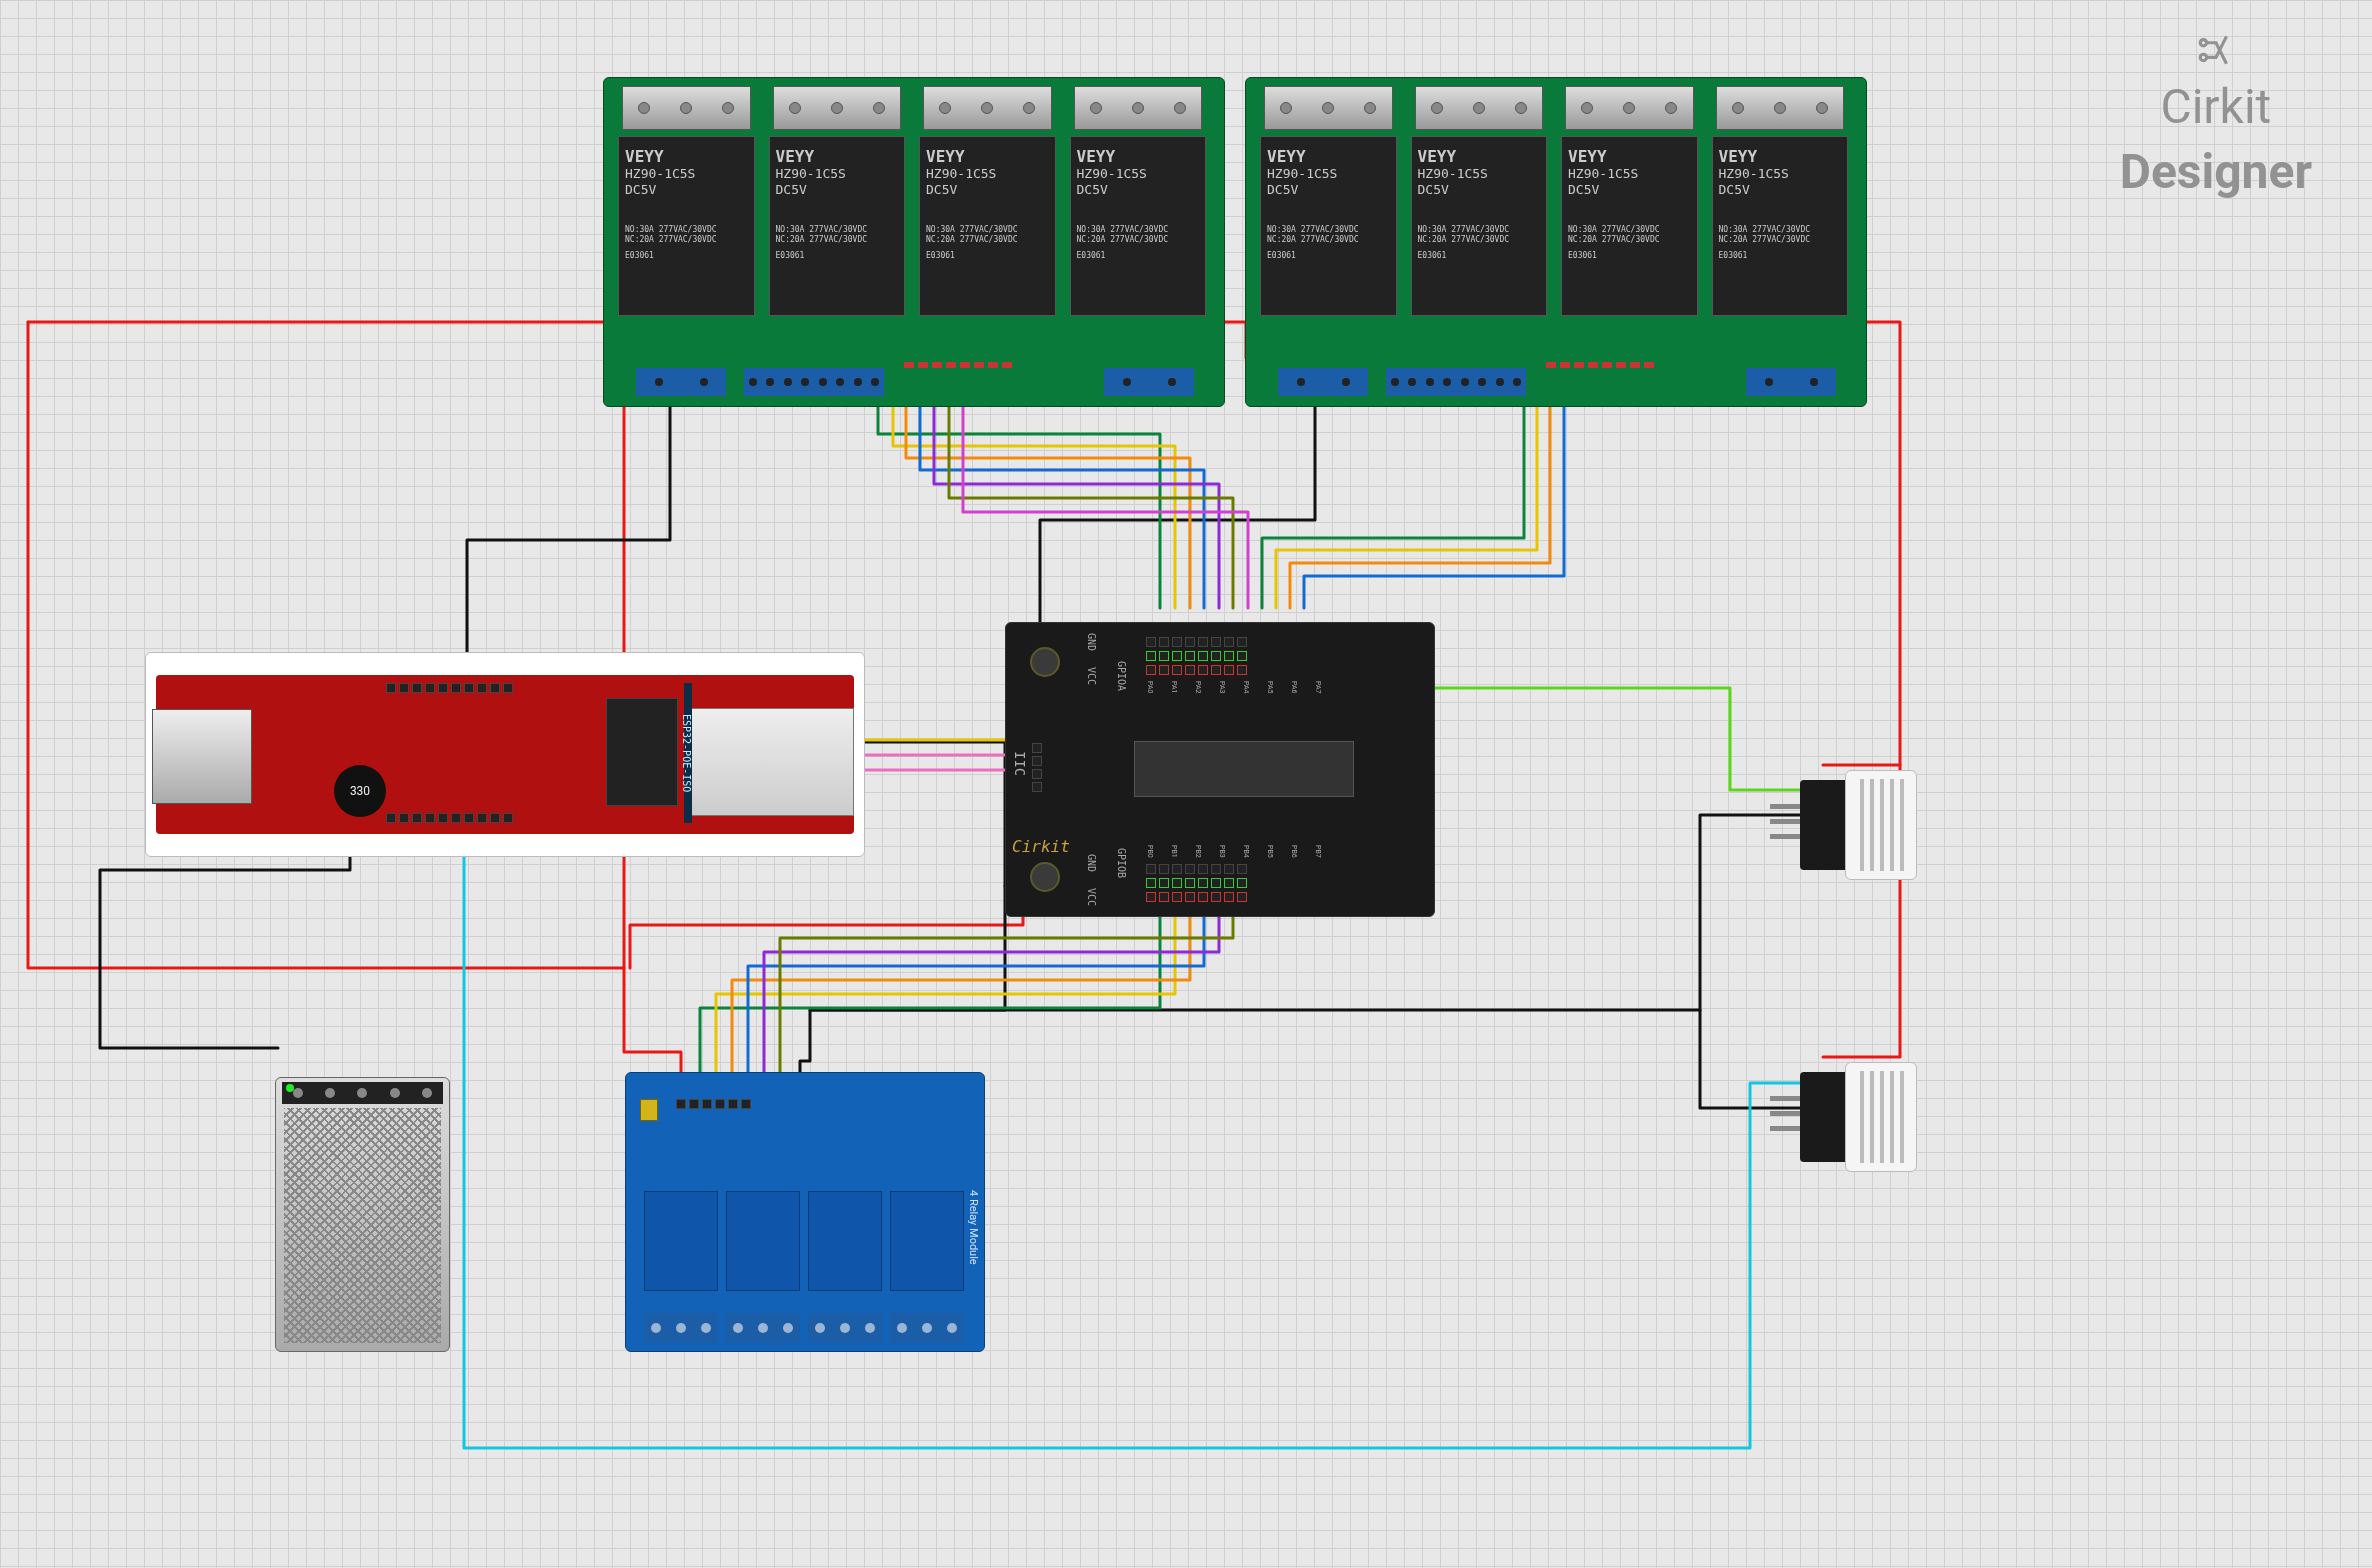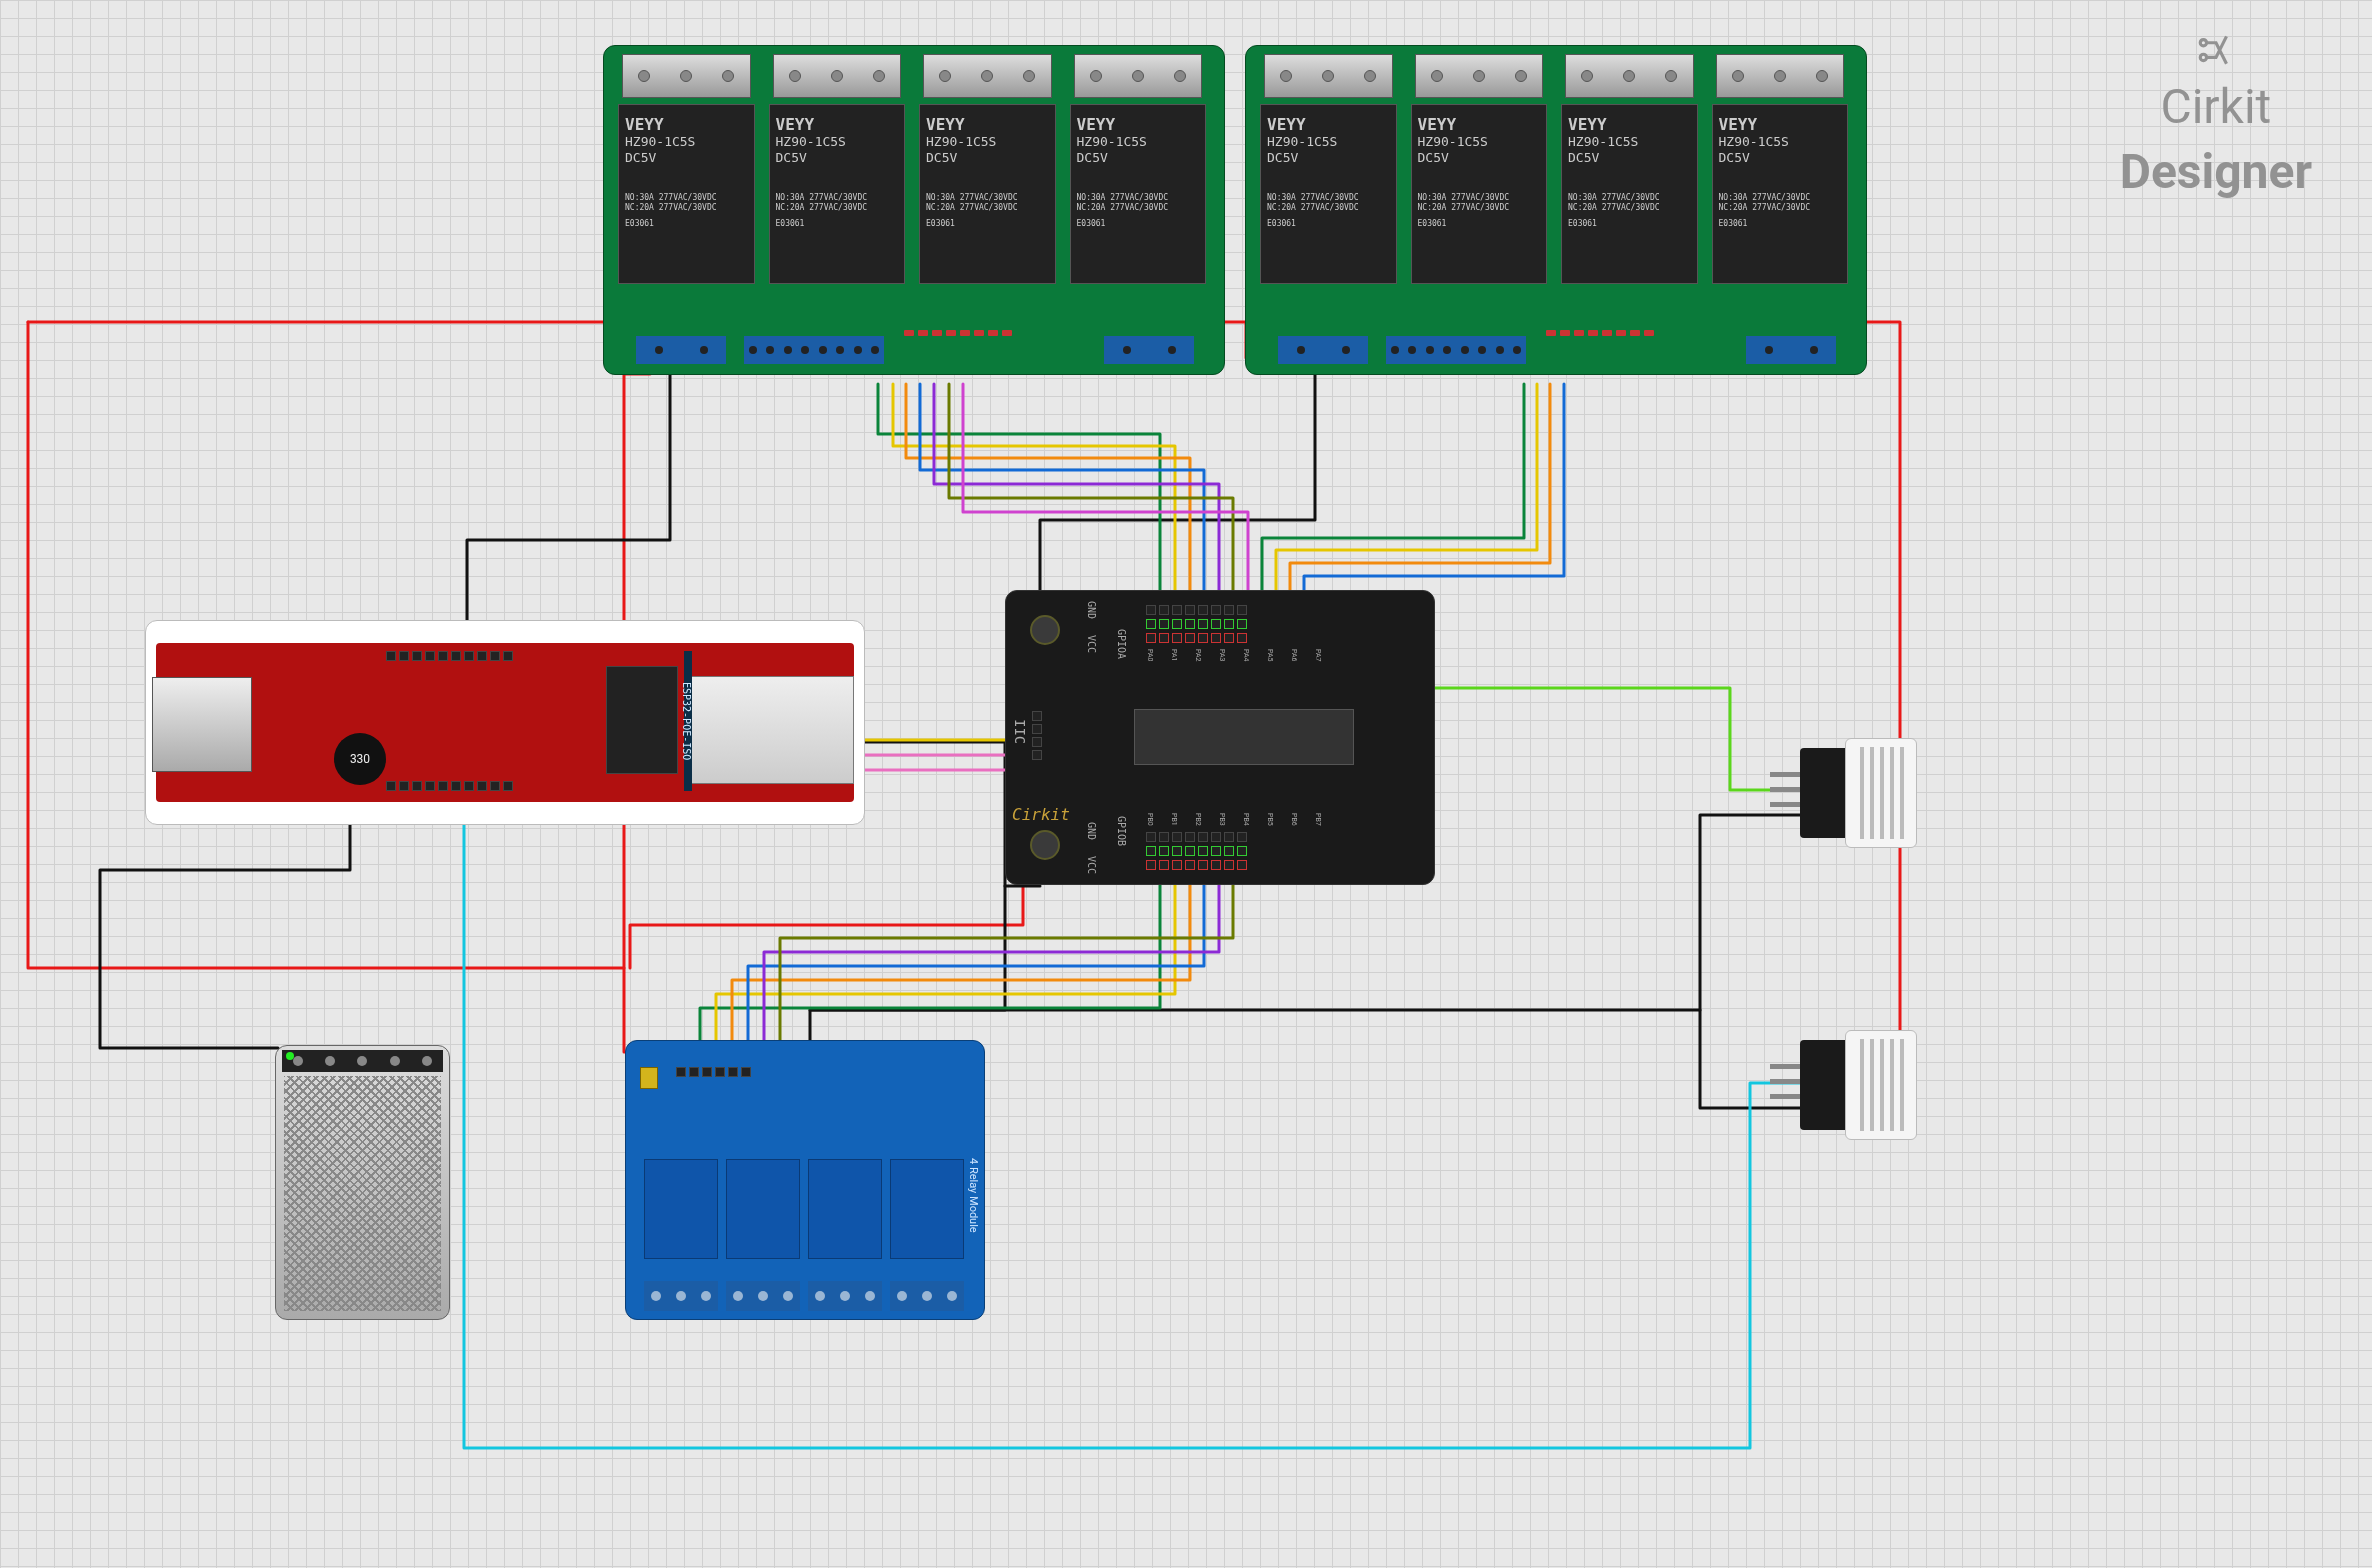--- a/index.html
+++ b/index.html
@@ -32,21 +32,22 @@
     font-weight: 400;
     flex-direction: column;
   }
   .logo .bold { font-weight: 700; }
   .logo-icon {
     width: 42px; height: 42px;
     display:flex;align-items:center;justify-content:center;
   }
   .module {
     position: absolute;
-    border-radius: 12px;
+    border-radius: 6px;
+    margin-top: 32px;
   }
   
   .relay-board {
     background: #0a7a3a;
     border: 1px solid #044a20;
   }
   .relay-body {
     position: absolute;
     background: #222;
     border: 1px solid #555;

